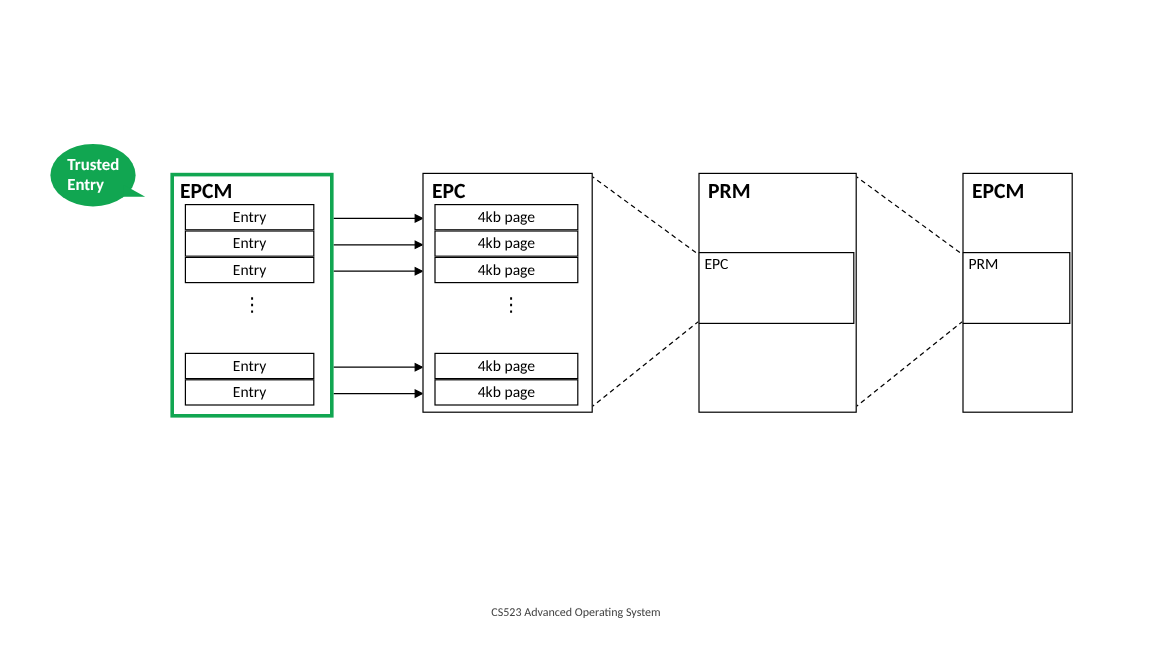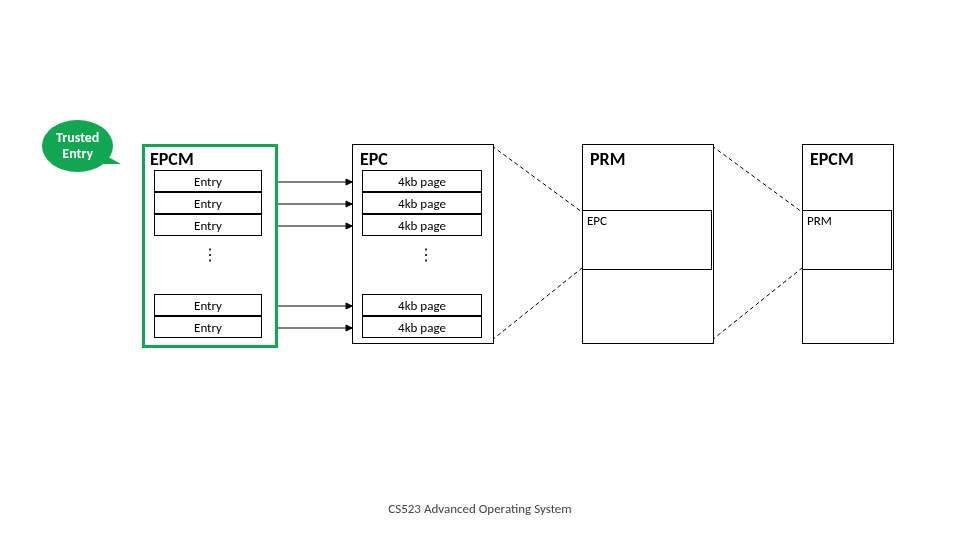--- a/index.html
+++ b/index.html
@@ -1,27 +1,27 @@
 <!DOCTYPE html>
 <html><head>
 <meta charset="utf-8">
 <style>
   html,body{margin:0;padding:0;width:960px;height:540px;background:#fff;font-family:"Segoe UI",Calibri,Arial,sans-serif;color:#000;}
   .slide{position:relative;width:960px;height:540px;}
   .title{position:absolute;left:60px;top:24px;font-size:36px;font-weight:300;letter-spacing:0.5px;}
-  .footer{position:absolute;width:100%;bottom:24px;text-align:center;font-size:13px;color:#444;}
+  .footer{position:absolute;width:100%;bottom:24px;text-align:center;font-size:10px;color:#444;}
   .diagram{position:absolute;left:62px;top:140px;width:836px;height:260px;}
   svg{position:absolute;left:0;top:0;}
   .box{position:absolute;border:1.5px solid #000;background:#fff;}
   .greenbox{border:3px solid #11a651;}
   .lbl{position:absolute;font-size:18px;font-weight:bold;}
   .cell{box-sizing:border-box;border:1px solid #000;background:#fff;font-size:13px;display:flex;align-items:center;justify-content:center;height:22px;}
   .stack{position:absolute;display:flex;flex-direction:column;border-radius:14px;}
   .vdots{position:absolute;font-size:16px;line-height:10px;text-align:center;width:12px;}
-  .bubble{position:absolute;background:#11a651;color:#fff;font-weight:bold;font-size:14px;border-radius:50%/50%;padding:10px 14px;text-align:center;line-height:16px;}
+  .bubble{position:absolute;background:#11a651;color:#fff;font-weight:bold;font-size:14px;border-radius:50%/50%;padding:10px 14px;line-height:16px;}
   .bubble:after{content:"";position:absolute;right:-8px;bottom:8px;border-width:10px 0 0 18px;border-style:solid;border-color:transparent transparent transparent #11a651;}
   .inner{position:absolute;border:1.5px solid #000;background:#fff;display:flex;align-items:flex-start;font-size:13px;padding:2px 4px;box-sizing:border-box;}
 </style>
 </head>
 <body>
 
 <div class="slide">
 
   <div class="diagram">
 

